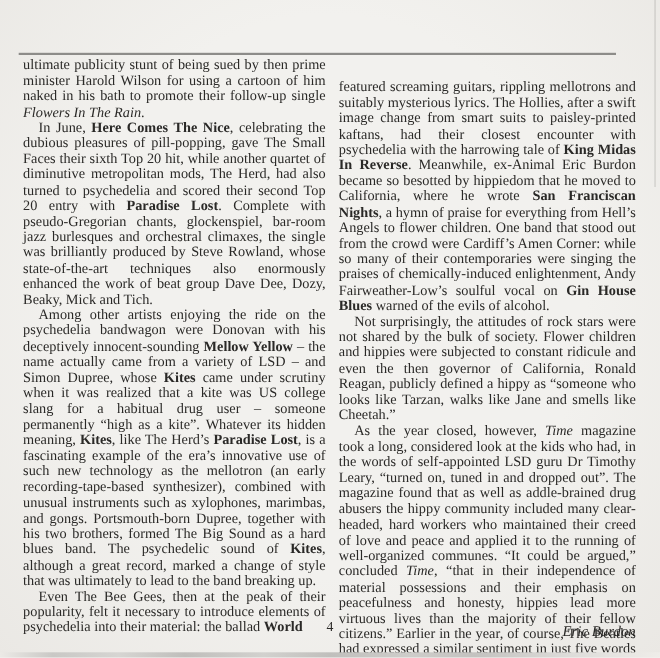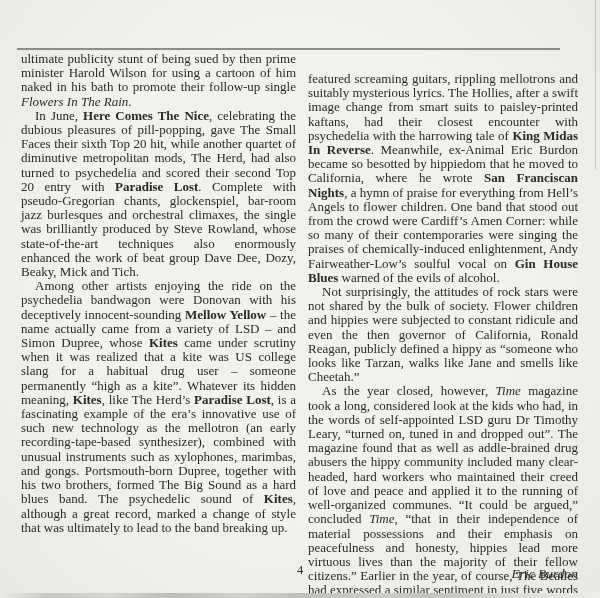--- a/index.html
+++ b/index.html
@@ -57,20 +57,21 @@
 <div class="page">
 
   <div class="top-edge"></div>
 
   <div class="header-rule"></div>
 
   <div class="col col-left">
     <p><span>ultimate publicity stunt of being sued by then prime minister Harold Wilson for using a cartoon of him naked in his bath to promote their follow-up single </span><i>Flowers In The Rain</i><span>.</span></p>
     <p class="indent"><span>In June, </span><b>Here Comes The Nice</b><span>, celebrating the dubious pleasures of pill-popping, gave The Small Faces their sixth Top 20 hit, while another quartet of diminutive metropolitan mods, The Herd, had also turned to psychedelia and scored their second Top 20 entry with </span><b>Paradise Lost</b><span>. Complete with pseudo-Gregorian chants, glockenspiel, bar-room jazz burlesques and orchestral climaxes, the single was brilliantly produced by Steve Rowland, whose state-of-the-art techniques also enormously enhanced the work of beat group Dave Dee, Dozy, Beaky, Mick and Tich.</span></p>
     <p class="indent"><span>Among other artists enjoying the ride on the psychedelia bandwagon were Donovan with his deceptively innocent-sounding </span><b>Mellow Yellow</b><span> – the name actually came from a variety of LSD – and Simon Dupree, whose </span><b>Kites</b><span> came under scrutiny when it was realized that a kite was US college slang for a habitual drug user – someone permanently “high as a kite”. Whatever its hidden meaning, </span><b>Kites</b><span>, like The Herd’s </span><b>Paradise Lost</b><span>, is a fascinating example of the era’s innovative use of such new technology as the mellotron (an early recording-tape-based synthesizer), combined with unusual instruments such as xylophones, marimbas, and gongs. Portsmouth-born Dupree, together with his two brothers, formed The Big Sound as a hard blues band. The psychedelic sound of </span><b>Kites</b><span>, although a great record, marked a change of style that was ultimately to lead to the band breaking up.</span></p>
+    <p class="indent"><span>Even The Bee Gees, then at the peak of their popularity, felt it necessary to introduce elements of psychedelia into their material: the ballad </span><b>World</b></p>
   </div>
 
   <div class="col col-right">
     <p><span>featured screaming guitars, rippling mellotrons and suitably mysterious lyrics. The Hollies, after a swift image change from smart suits to paisley-printed kaftans, had their closest encounter with psychedelia with the harrowing tale of </span><b>King Midas In Reverse</b><span>. Meanwhile, ex-Animal Eric Burdon became so besotted by hippiedom that he moved to California, where he wrote </span><b>San Franciscan Nights</b><span>, a hymn of praise for everything from Hell’s Angels to flower children. One band that stood out from the crowd were Cardiff’s Amen Corner: while so many of their contemporaries were singing the praises of chemically-induced enlightenment, Andy Fairweather-Low’s soulful vocal on </span><b>Gin House Blues</b><span> warned of the evils of alcohol.</span></p>
     <p class="indent"><span>Not surprisingly, the attitudes of rock stars were not shared by the bulk of society. Flower children and hippies were subjected to constant ridicule and even the then governor of California, Ronald Reagan, publicly defined a hippy as “someone who looks like Tarzan, walks like Jane and smells like Cheetah.”</span></p>
     <p class="indent"><span>As the year closed, however, </span><i>Time</i><span> magazine took a long, considered look at the kids who had, in the words of self-appointed LSD guru Dr Timothy Leary, “turned on, tuned in and dropped out”. The magazine found that as well as addle-brained drug abusers the hippy community included many clear-headed, hard workers who maintained their creed of love and peace and applied it to the running of well-organized communes. “It could be argued,” concluded </span><i>Time</i><span>, “that in their independence of material possessions and their emphasis on peacefulness and honesty, hippies lead more virtuous lives than the majority of their fellow citizens.” Earlier in the year, of course, The Beatles had expressed a similar sentiment in just five words – </span><i>All You Need Is Love</i><span>.</span></p>
   </div>
 
   <div class="page-num">4</div>
 

